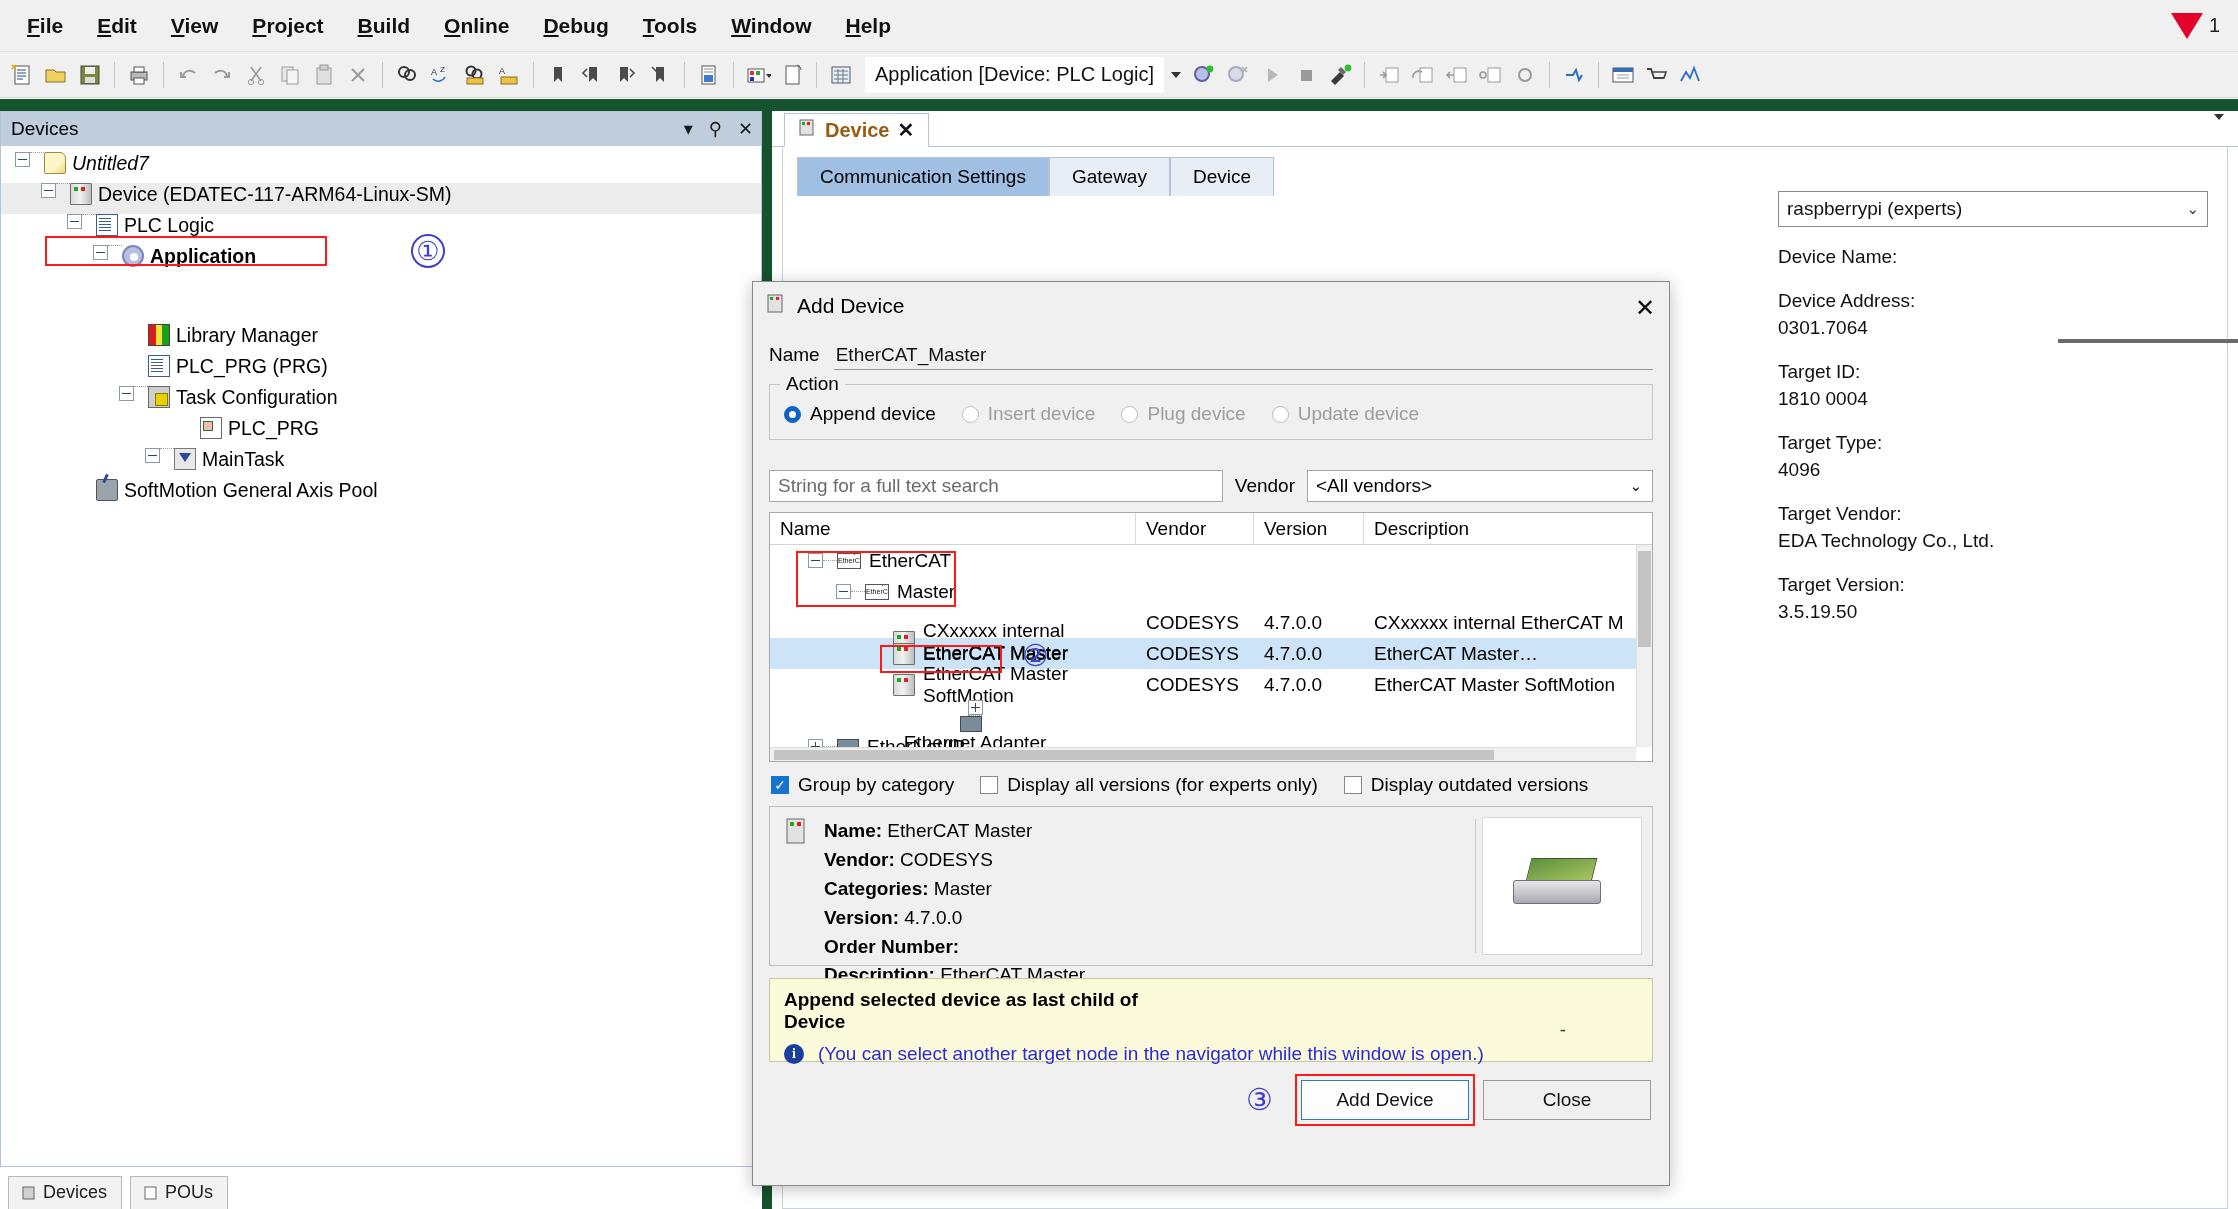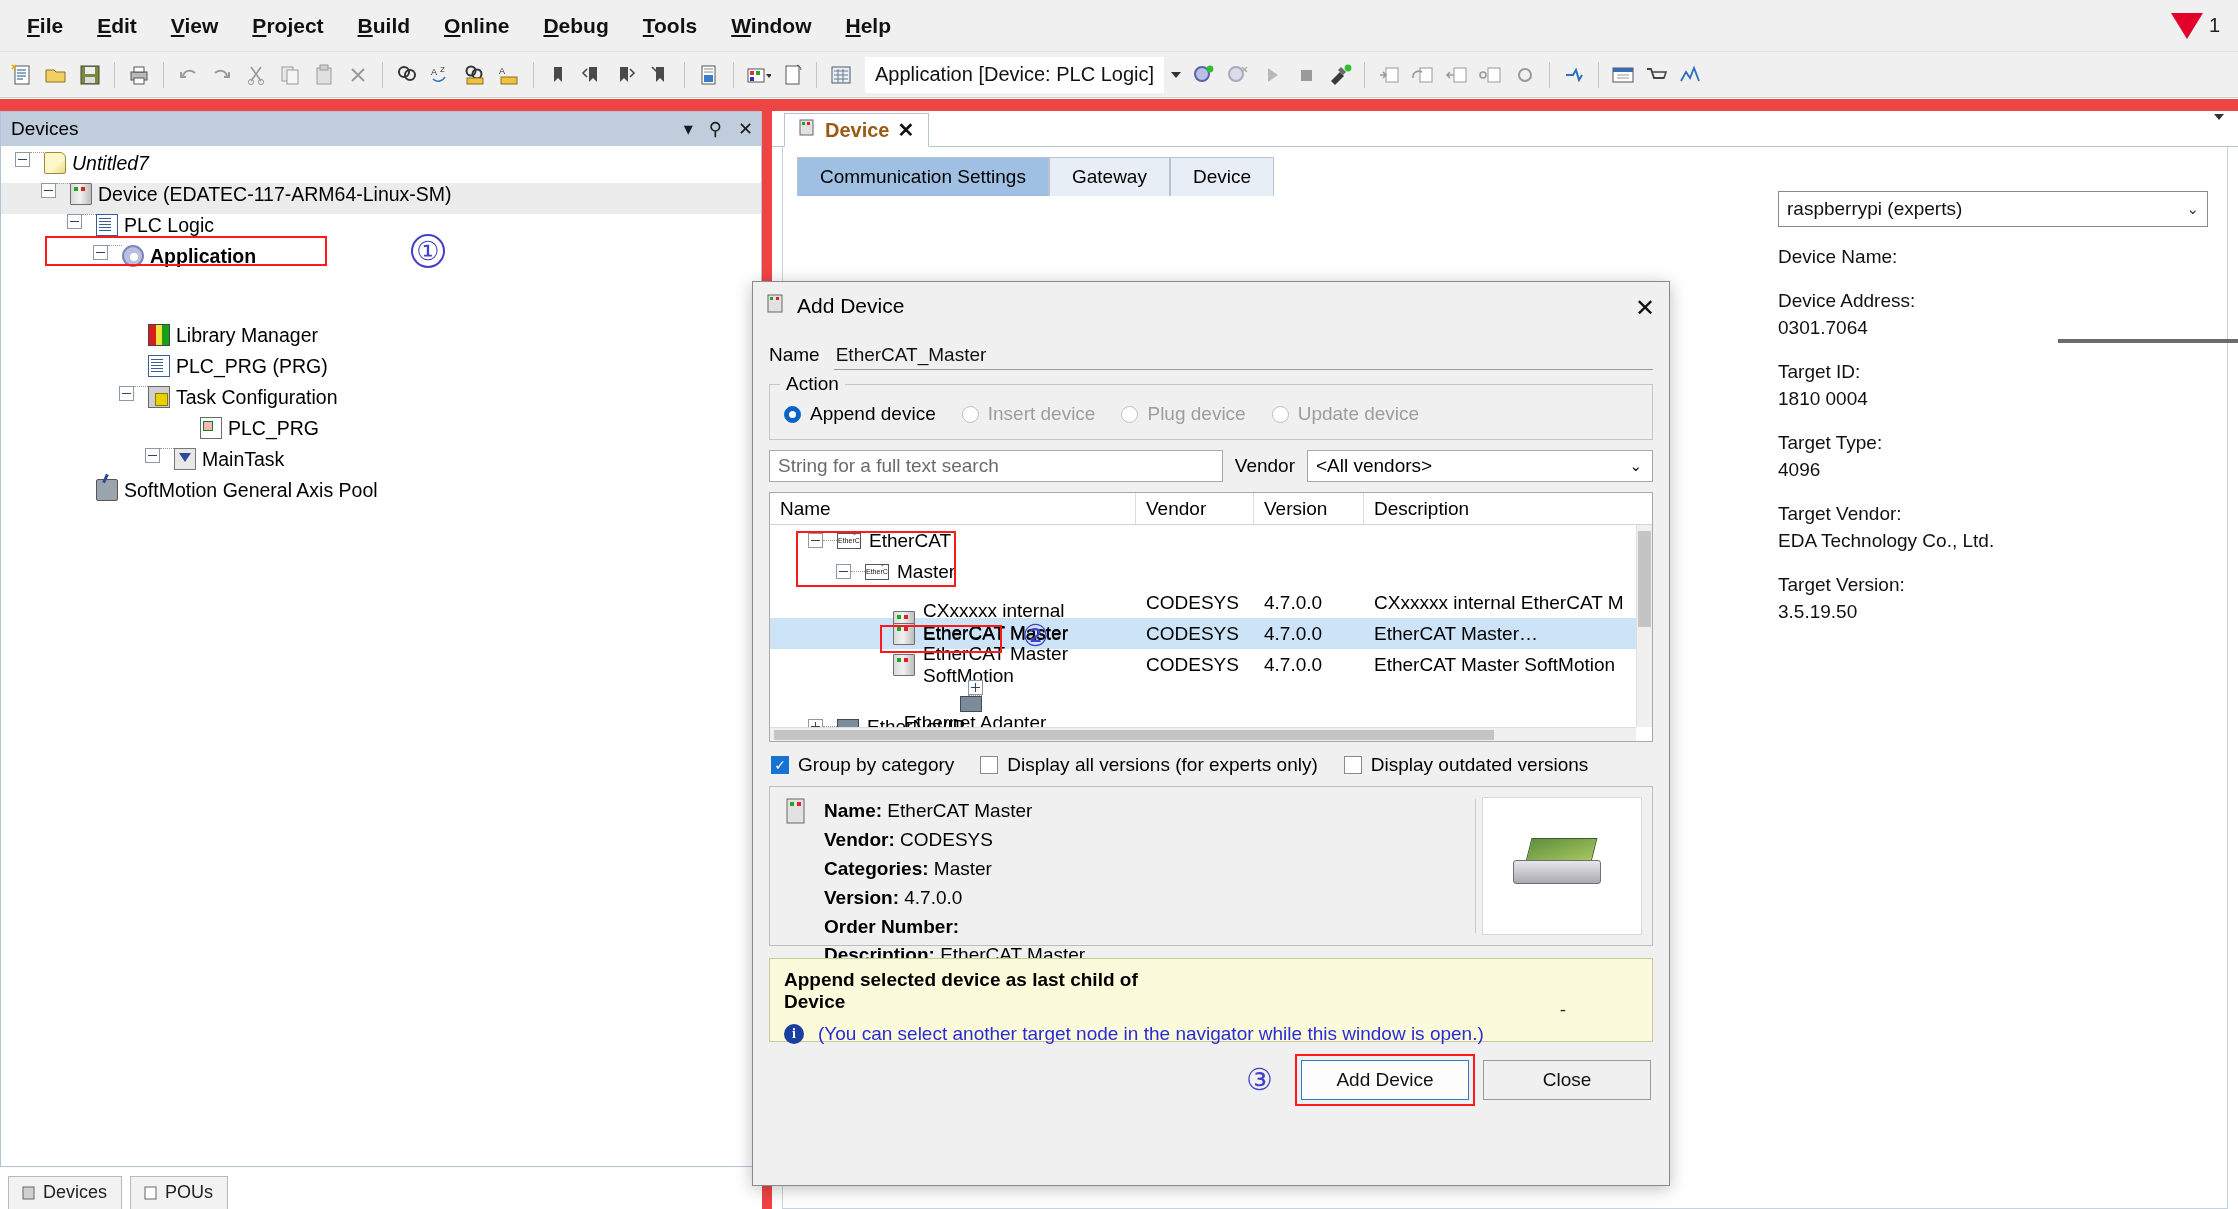--- a/index.html
+++ b/index.html
@@ -80,21 +80,21 @@
     background:#f0f0f0;
   }
   .caret-dn {
     width:0;height:0;border-left:5px solid transparent;border-right:5px solid transparent;
     border-top:6px solid #333;
   }
 
   
   .body-area {
     position: absolute; top: 99px; left: 0; right: 0; bottom: 0;
-    background: #ef4444;
+    background: #14532d;
   }
 
   
   .devpanel {
     position: absolute; left: 0; top: 12px; width: 762px; bottom: 42px;
     background: #ffffff;
     border: 1px solid #b4c4d6;
   }
   .devhdr {
     height: 34px; background: #bfcddc;
@@ -243,21 +243,21 @@
 
   .row-name { display:flex; align-items:center; gap:14px; margin-bottom: 14px; }
   .lblname { font-size:19px; }
   .inp-name {
     flex:1; height: 30px; border:none; border-bottom:1px solid #999; background:#f0f0f0;
     font-size:19px; font-family:"Liberation Sans", sans-serif; color:#111; padding:0 2px;
     outline:none;
   }
 
   .fieldset {
-    border:1px solid #c6c6c6; padding: 8px 14px 14px 14px; margin-bottom: 10px;
+    border:1px solid #c6c6c6; padding: 8px 14px 14px 14px; margin-bottom: 30px;
     position:relative;
   }
   .legend {
     position:absolute; top:-12px; left:10px; background:#f0f0f0; padding:0 6px; font-size:19px;
   }
   .radios { display:flex; align-items:center; gap: 26px; margin-top: 10px; }
   .radio { display:flex; align-items:center; gap:9px; font-size:19px; }
   .rdot {
     width:17px;height:17px;border-radius:50%;border:1.5px solid #7a7a7a;background:#fff;
     display:inline-flex;align-items:center;justify-content:center;

